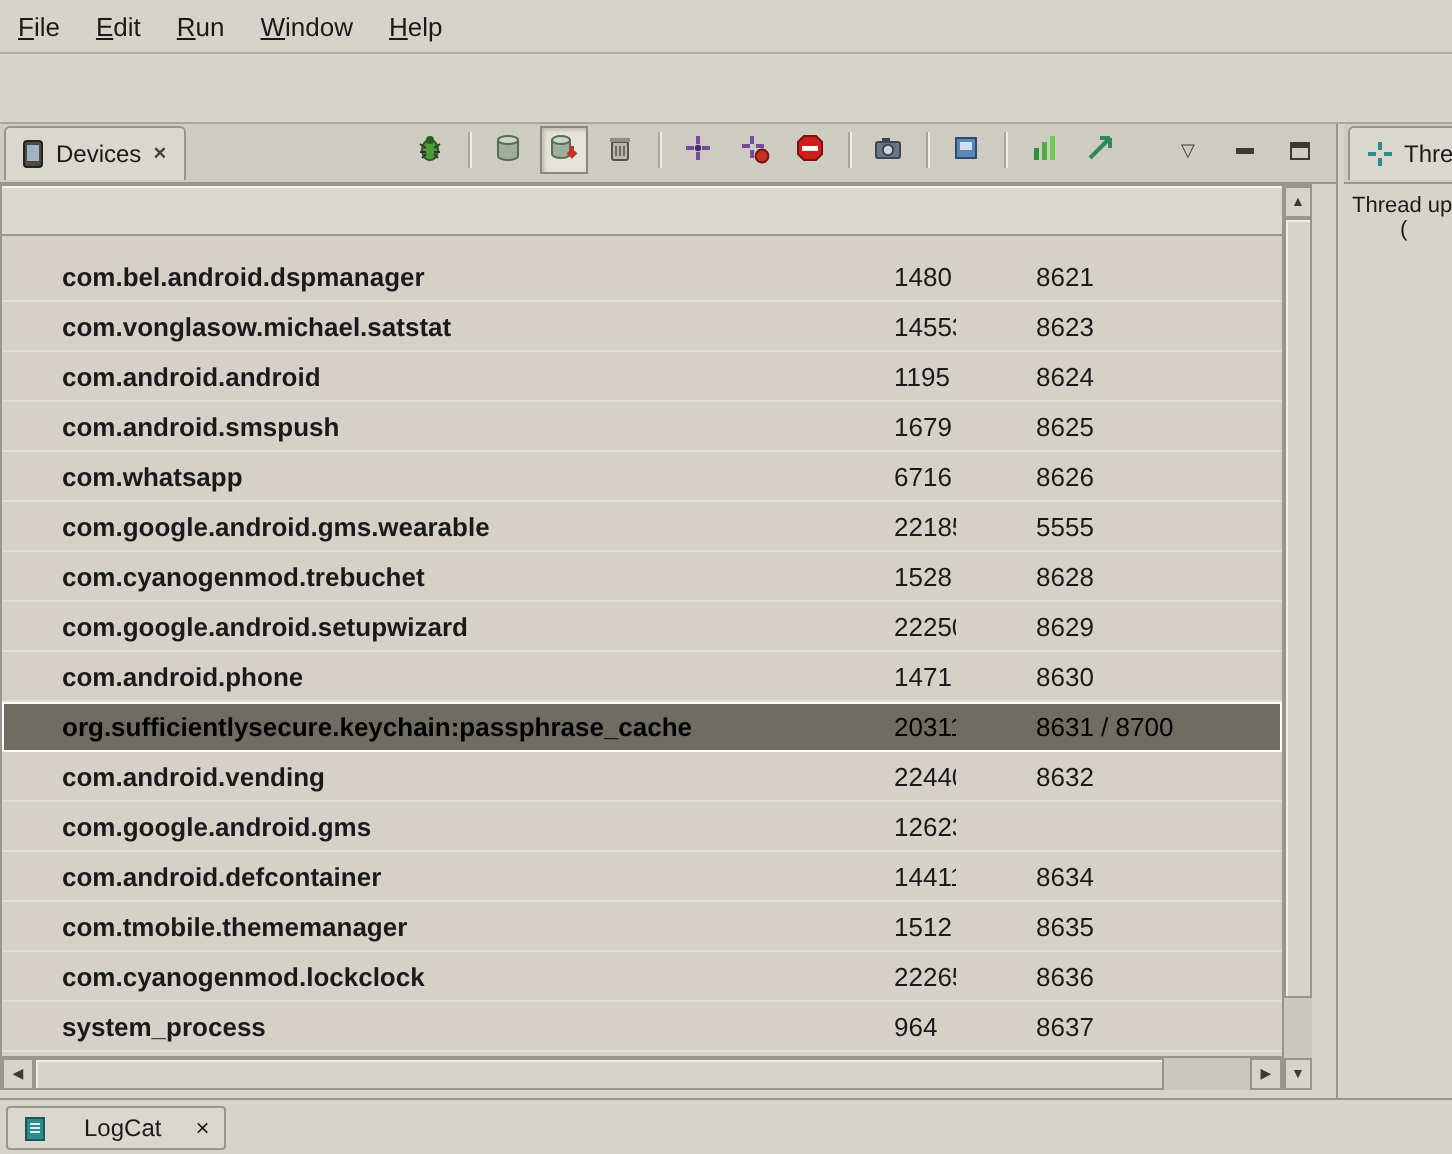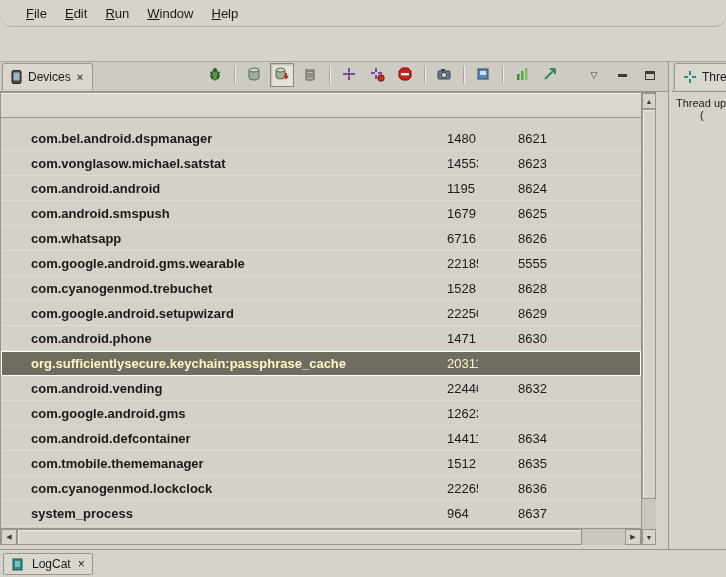--- a/index.html
+++ b/index.html
@@ -4,22 +4,22 @@
 <style>
   * { box-sizing: border-box; margin: 0; padding: 0; }
   html,body { width:726px; height:577px; }
   body {
     font-family: "Liberation Sans", "DejaVu Sans", sans-serif;
     background:#d6d3ca; color:#1a1a1a; overflow:hidden;
   }
   .window { width:726px; height:577px; display:flex; flex-direction:column; background:#d6d3ca; }
 
   
-  .menubar { height:27px; display:flex; align-items:center; padding-left:17px;
-             background:#d6d3ca; border-bottom:1px solid #b2afa7;border-radius:12px; }
+  .menubar { height:27px; display:flex; align-items:center; padding-left:0;
+             background:#d6d3ca; border-bottom:1px solid #b2afa7; }
   .menu-item { display:inline-block; padding:3px 9px; font-size:13px; cursor:default; }
   .menu-item::first-letter { text-decoration:underline; }
 
   
   .toolbar-strip { height:35px; background:#d6d3ca; border-bottom:1px solid #a8a59d; }
 
   
   .main { height:487px; display:flex; background:#d6d3ca; }
   .devices-panel { width:668px; display:flex; flex-direction:column; }
   .panel-sash { width:4px; background:#d6d3ca; border-left:1px solid #98958d; cursor:col-resize; }
@@ -58,21 +58,21 @@
   .th { display:flex; align-items:center; font-size:13px; height:100%;
         border-right:1px solid #aaa79f; box-shadow:inset -2px 0 0 #e9e7e0;margin-top:44px; }
   .th.first { padding-left:7px; }
   .rows { flex:1; overflow:hidden; padding-top:8px; background:#d5d1c8; }
   .row { display:grid; grid-template-columns:430px 47px 17px 17px 1fr; height:25px;
          align-items:center; font-size:13px; border-bottom:1px solid #e0ddd6; cursor:default; }
   .cell { overflow:hidden; white-space:nowrap; }
   .cell.name { padding-left:30px;font-weight:bold; }
   .cell.pid  { padding-left:16px; }
   .cell.port { padding-left:6px; }
-  .row.selected { background:#6f6d62; color:#fef9c3; outline:1px solid #ffffff;
+  .row.selected { background:#6f6d62; color:#000000; outline:1px solid #ffffff;
                   outline-offset:-1px; border-bottom-color:#6f6d62; }
 
   
   .hscroll { flex:0 0 17px; display:flex; background:#cac7bf; border-top:1px solid #98958d; }
   .sbtn { width:16px; height:100%; background:#d6d3ca; border:1px solid #98958d;
           display:flex; align-items:center; justify-content:center;
           font-size:7px; color:#3c3a34; flex:0 0 16px; cursor:pointer; }
   .htrack { flex:1; position:relative; }
   .hthumb { position:absolute; left:0; top:0; bottom:0; width:93%;
             background:#d6d3ca; border:1px solid #98958d; box-shadow:inset 1px 1px 0 #f0eee8; }
@@ -83,21 +83,21 @@
   .vthumb { position:absolute; top:0; left:0; right:0; height:390px;
             background:#d6d3ca; border:1px solid #98958d; box-shadow:inset 1px 1px 0 #f0eee8; }
 
   
   .rp-content { flex:1; padding:5px 0 0 4px; font-size:11px; white-space:nowrap; overflow:hidden; }
   .rp-line2 { padding-left:24px; }
 
   
   .bottom-bar { height:28px; background:#d6d3ca; border-top:1px solid #98958d;
                 display:flex; align-items:center; }
-  .fvtab { display:flex; align-items:center; gap:7px; padding:2px 7px; margin-left:3px;
+  .fvtab { display:flex; align-items:center; gap:17px; padding:2px 7px; margin-left:3px;
            height:22px; background:#dad7cf; border:1px solid #98958d; border-radius:2px;
            font-size:12px; }
 </style>
 </head>
 <body>
 
 <div class="window">
 
   <div class="menubar">
     <span class="menu-item">File</span>
@@ -288,20 +288,21 @@
     <div class="cell pid">1471</div>
     <div class="cell"></div>
     <div class="cell"></div>
     <div class="cell port">8630</div>
   </div>
               <div class="row selected">
     <div class="cell name">org.sufficientlysecure.keychain:passphrase_cache</div>
     <div class="cell pid">20311</div>
     <div class="cell"></div>
     <div class="cell"></div>
+    <div class="cell port">8631 / 8700</div>
   </div>
               <div class="row">
     <div class="cell name">com.android.vending</div>
     <div class="cell pid">22440</div>
     <div class="cell"></div>
     <div class="cell"></div>
     <div class="cell port">8632</div>
   </div>
               <div class="row">
     <div class="cell name">com.google.android.gms</div>

